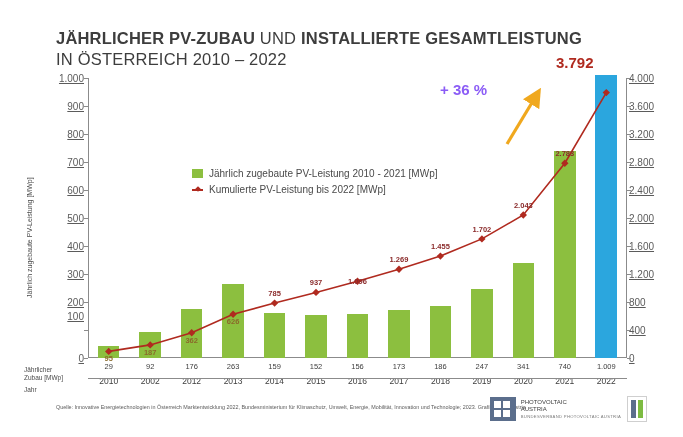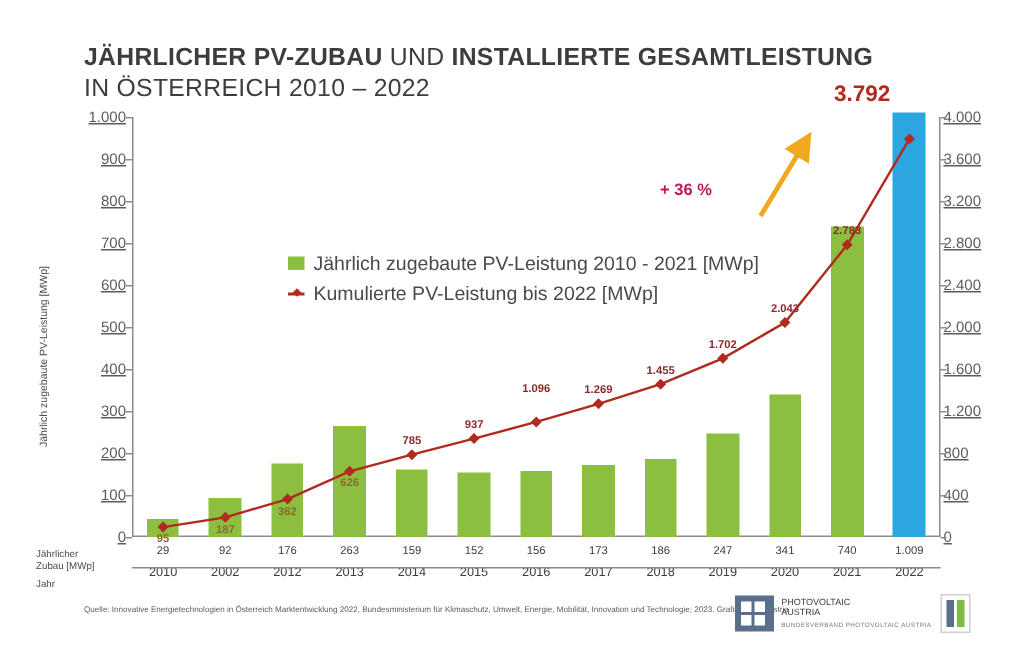--- a/index.html
+++ b/index.html
@@ -62,30 +62,30 @@
   #lineSvg{position:absolute;left:0;top:0;width:539px;height:280px;overflow:visible;}
 
   .cum-label{
     position:absolute;font-size:7.5px;color:#8b2b2b;font-weight:bold;
     white-space:nowrap;text-align:center;
   }
   .big-label{
     position:absolute;font-size:15px;color:#b02a1f;font-weight:bold;
   }
   .pct-label{
-    position:absolute;font-size:11px;color:#be185d;font-weight:bold;margin-top:40px;
+    position:absolute;font-size:15px;color:#8b5cf6;font-weight:bold;
   }
 
   
   #legend{position:absolute;left:104px;top:90px;}
   .lg-row{display:flex;align-items:center;margin-bottom:5px;}
   .lg-swatch{width:11px;height:9px;margin-right:6px;}
   .lg-line{width:11px;height:2px;margin-right:6px;background:#b02a1f;position:relative;}
   .lg-line:after{content:"";position:absolute;left:3.5px;top:-2px;width:4px;height:4px;background:#b02a1f;transform:rotate(45deg);}
-  .lg-text{font-size:13px;color:#4a4a4a;}
+  .lg-text{font-size:10px;color:#4a4a4a;}
 
   
   .xcol{position:absolute;text-align:center;}
   .xval{font-size:7.5px;color:#3d3d3d;}
   .xyear{font-size:8.5px;color:#3d3d3d;margin-top:5px;}
   #xaxis-caption{
     position:absolute;left:24px;top:366px;width:62px;
     font-size:6.5px;color:#4a4a4a;line-height:1.25;text-align:left;
   }
   #xaxis-rule{position:absolute;left:88px;top:378px;width:539px;height:1px;background:#8b8b8b;}
@@ -138,21 +138,21 @@
         <div class="tick-l" style="top: 107px;">600</div>
         <div class="tickmark" style="left: -4px; top: 112px;"></div>
         <div class="tick-l" style="top: 135px;">500</div>
         <div class="tickmark" style="left: -4px; top: 140px;"></div>
         <div class="tick-l" style="top: 163px;">400</div>
         <div class="tickmark" style="left: -4px; top: 168px;"></div>
         <div class="tick-l" style="top: 191px;">300</div>
         <div class="tickmark" style="left: -4px; top: 196px;"></div>
         <div class="tick-l" style="top: 219px;">200</div>
         <div class="tickmark" style="left: -4px; top: 224px;"></div>
-        <div class="tick-l" style="top: 247px;">100</div>
+        <div class="tick-l" style="top: 233px;">100</div>
         <div class="tickmark" style="left: -4px; top: 252px;"></div>
         <div class="tick-l" style="top: 275px;">0</div>
         <div class="tickmark" style="left: -4px; top: 280px;"></div>
       </div>
     <div id="ticksR">
         <div class="tick-r" style="top: -5px;">4.000</div>
         <div class="tickmark" style="right: -4px; top: 0px;"></div>
         <div class="tick-r" style="top: 23px;">3.600</div>
         <div class="tickmark" style="right: -4px; top: 28px;"></div>
         <div class="tick-r" style="top: 51px;">3.200</div>
@@ -210,21 +210,21 @@
         </g>
     </svg>
 
     <div id="cumLabels">
         <div class="cum-label" style="left: -1.26923px; top: 276.35px; width: 44px; color: rgb(138, 106, 42);">95</div>
         <div class="cum-label" style="left: 40.1923px; top: 269.91px; width: 44px; color: rgb(138, 106, 42);">187</div>
         <div class="cum-label" style="left: 81.6538px; top: 257.66px; width: 44px; color: rgb(138, 106, 42);">362</div>
         <div class="cum-label" style="left: 123.115px; top: 239.18px; width: 44px; color: rgb(138, 106, 42);">626</div>
         <div class="cum-label" style="left: 164.577px; top: 211.05px; width: 44px;">785</div>
         <div class="cum-label" style="left: 206.038px; top: 200.41px; width: 44px;">937</div>
-        <div class="cum-label" style="left: 247.5px; top: 176px; width: 44px;">1.096</div>
+        <div class="cum-label" style="left: 247.5px; top: 199px; width: 44px;">1.096</div>
         <div class="cum-label" style="left: 288.962px; top: 177.17px; width: 44px;">1.269</div>
         <div class="cum-label" style="left: 330.423px; top: 164.15px; width: 44px;">1.455</div>
         <div class="cum-label" style="left: 371.885px; top: 146.86px; width: 44px;">1.702</div>
         <div class="cum-label" style="left: 413.346px; top: 122.99px; width: 44px;">2.043</div>
         <div class="cum-label" style="left: 454.808px; top: 71.19px; width: 44px;">2.783</div>
       </div>
 
     <svg id="arrow" style="position:absolute;left:0;top:0;width:539px;height:280px;overflow:visible;">
       <defs>
         <marker id="ah" markerWidth="6" markerHeight="6" refX="3" refY="3" orient="auto">

